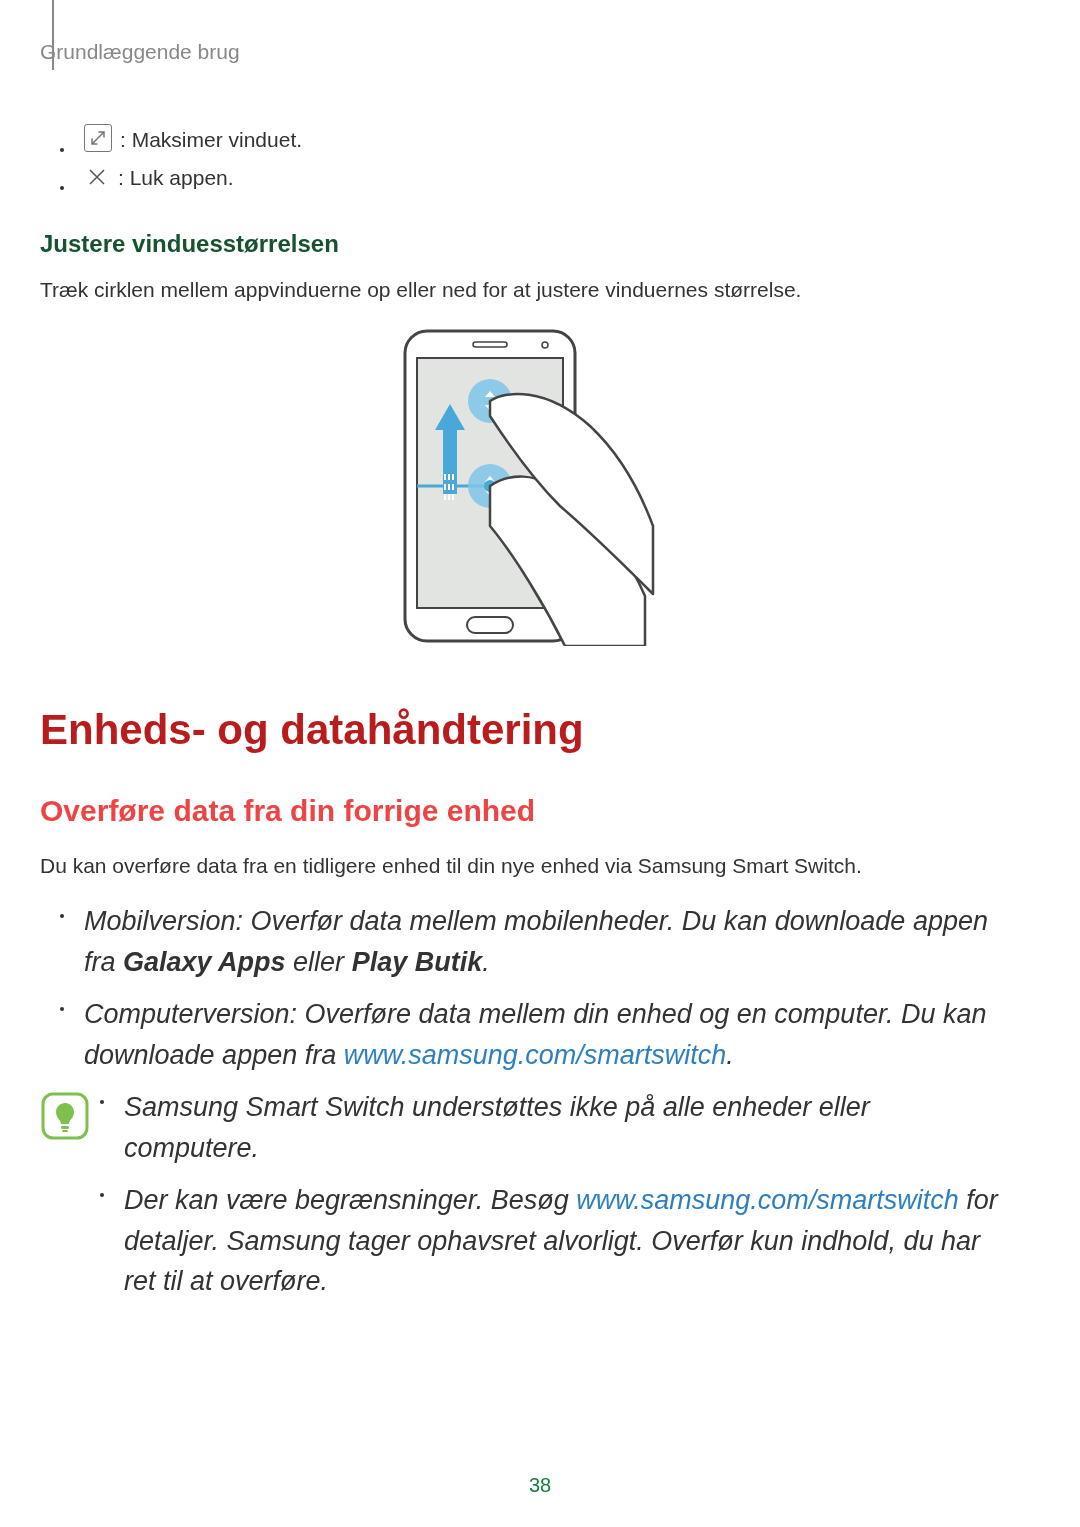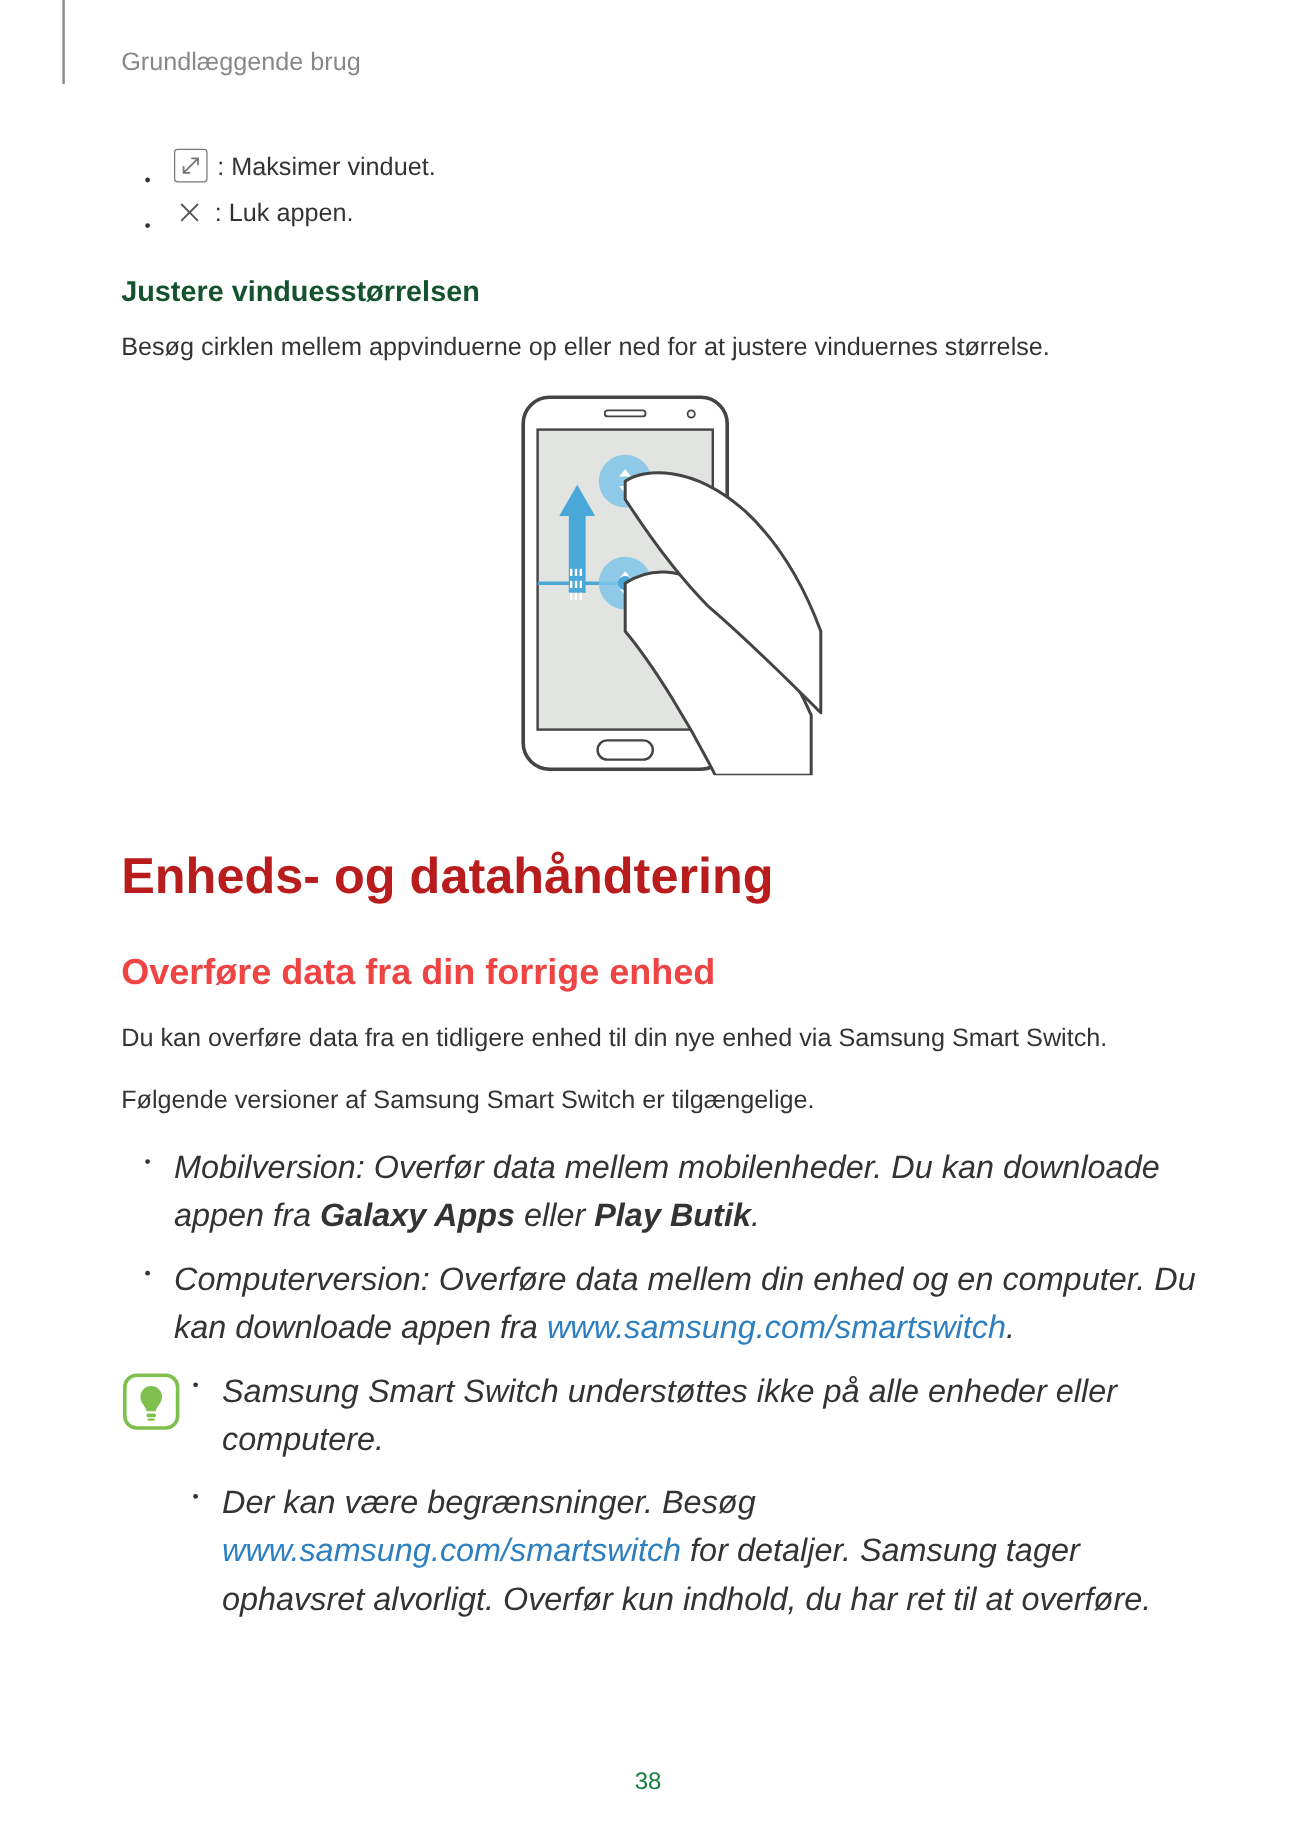--- a/index.html
+++ b/index.html
@@ -7,21 +7,21 @@
     padding: 0;
     font-family: Arial, Helvetica, sans-serif;
     background: #fff;
     color: #333;
     width: 1080px;
     height: 1527px;
     position: relative;
     box-sizing: border-box;
   }
   .page {
-    padding: 40px 70px 0 101px;
+    padding: 40px 70px 0 40px;
   }
   .left-border {
     position: absolute;
     left: 52px;
     top: 0;
     width: 2px;
     height: 70px;
     background: #888;
   }
   .breadcrumb {
@@ -153,21 +153,21 @@
       <span class="icon-x">
         <svg width="20" height="20" viewBox="0 0 20 20">
           <path d="M3 3 L17 17 M17 3 L3 17" stroke="#555" stroke-width="1.5" fill="none"></path>
         </svg>
       </span>
       <span>: Luk appen.</span>
     </div>
   </div>
 
   <div class="subheading">Justere vinduesstørrelsen</div>
-  <div class="body-text">Besøg cirklen mellem appvinduerne op eller ned for at justere vinduernes størrelse.</div>
+  <div class="body-text">Træk cirklen mellem appvinduerne op eller ned for at justere vinduernes størrelse.</div>
 
   <div class="phone-illustration">
     <svg width="260" height="320" viewBox="0 0 260 320">
 
       <rect x="10" y="5" width="170" height="310" rx="22" fill="#fff" stroke="#444" stroke-width="3"></rect>
       <rect x="22" y="32" width="146" height="250" fill="#e2e4e1" stroke="#444" stroke-width="2"></rect>
 
       <rect x="78" y="16" width="34" height="5" rx="2.5" fill="none" stroke="#444" stroke-width="1.5"></rect>
       <circle cx="150" cy="19" r="3" fill="none" stroke="#444" stroke-width="1.5"></circle>
 
@@ -199,21 +199,20 @@
 
       <path d="M95 75 C110 65 150 60 195 100 C225 128 245 165 258 200 L258 268 C240 250 200 210 165 180 C135 150 108 110 95 90 Z" fill="#fff" stroke="#444" stroke-width="2.5" stroke-linejoin="round"></path>
     </svg>
   </div>
 
   <div class="h1">Enheds- og datahåndtering</div>
 
   <div class="h2">Overføre data fra din forrige enhed</div>
 
   <div class="body-text">Du kan overføre data fra en tidligere enhed til din nye enhed via Samsung Smart Switch.</div>
-  <div class="body-text">Følgende versioner af Samsung Smart Switch er tilgængelige.</div>
 
   <div class="list">
     <div class="list-row">
       <span class="bullet"></span>
       <div>
         <span>Mobilversion: Overfør data mellem mobilenheder. Du kan downloade appen fra </span><b>Galaxy Apps</b><span> eller </span><b>Play Butik</b><span>.</span>
       </div>
     </div>
     <div class="list-row">
       <span class="bullet"></span>

